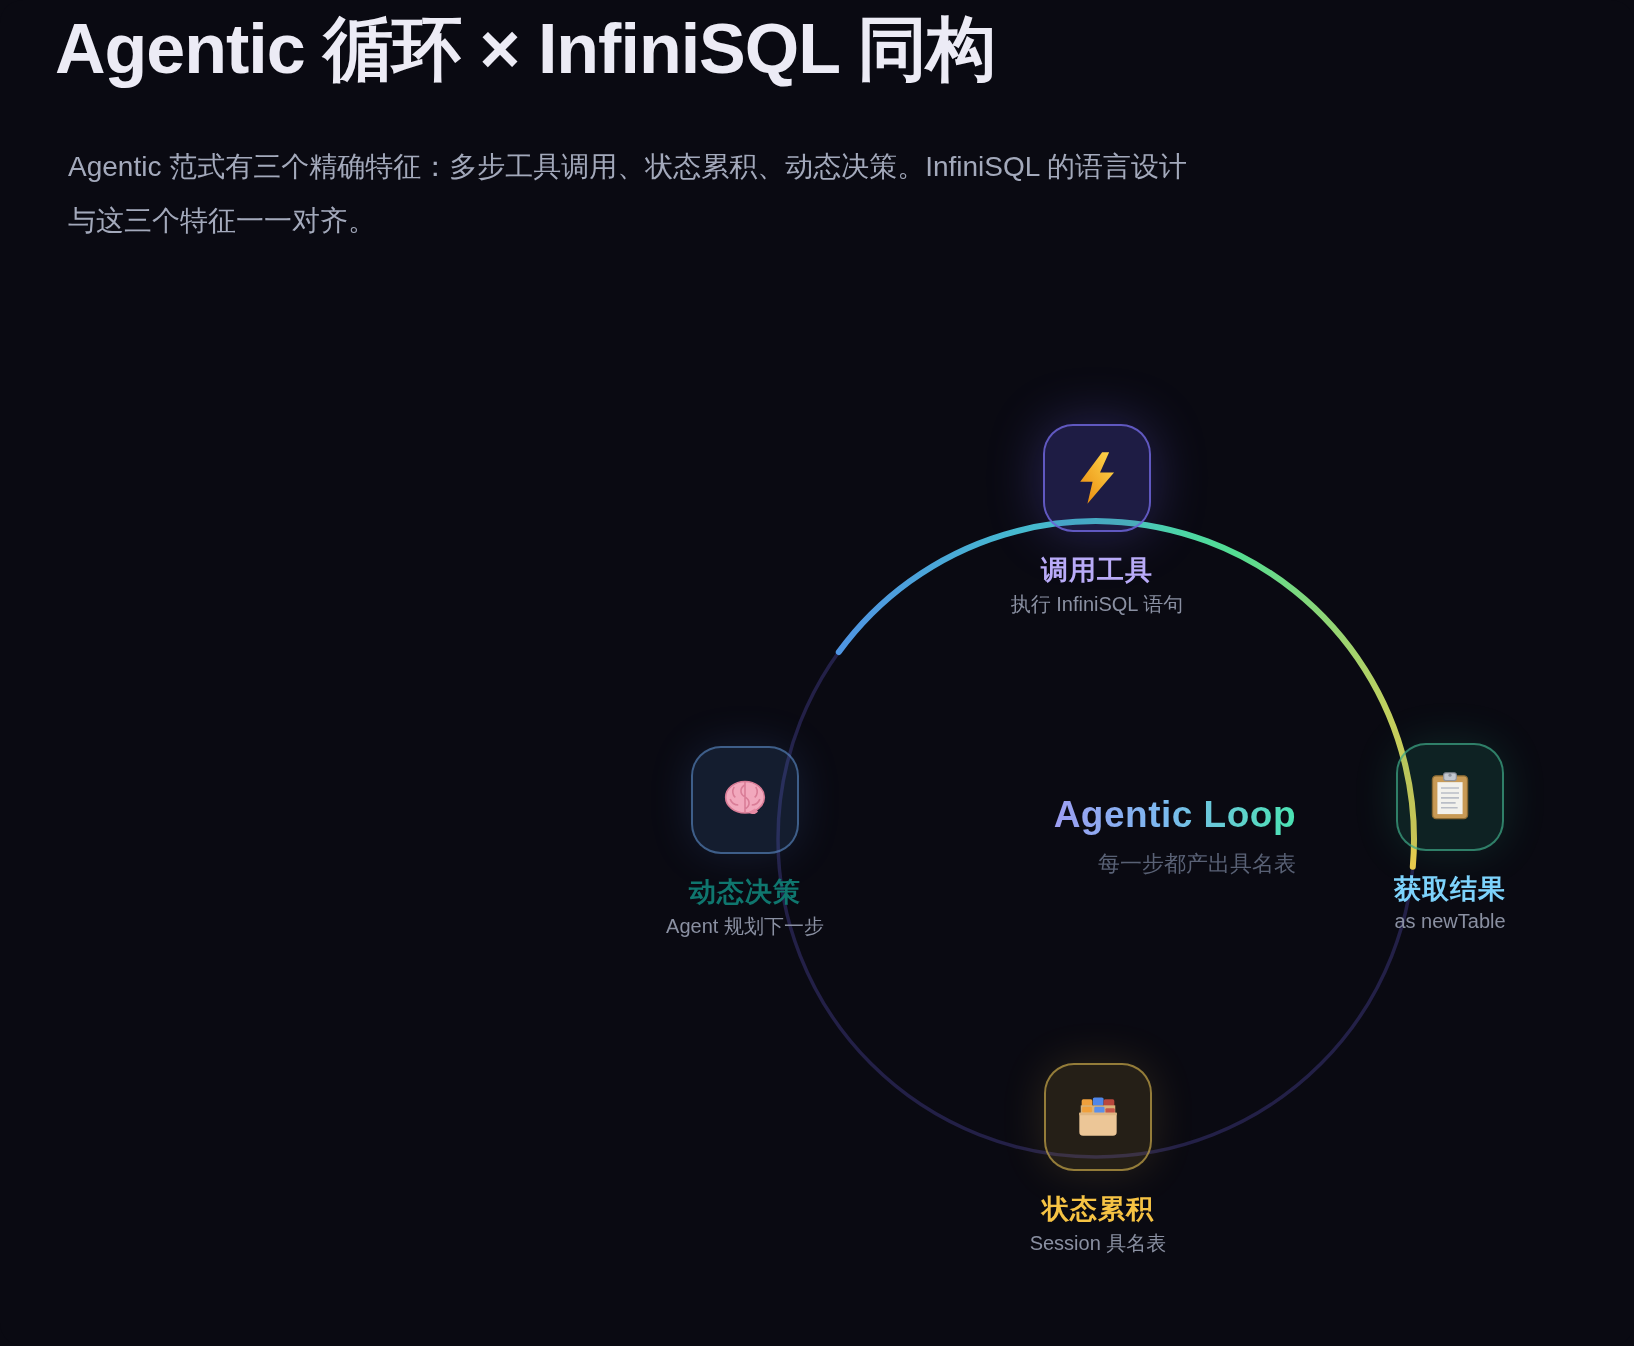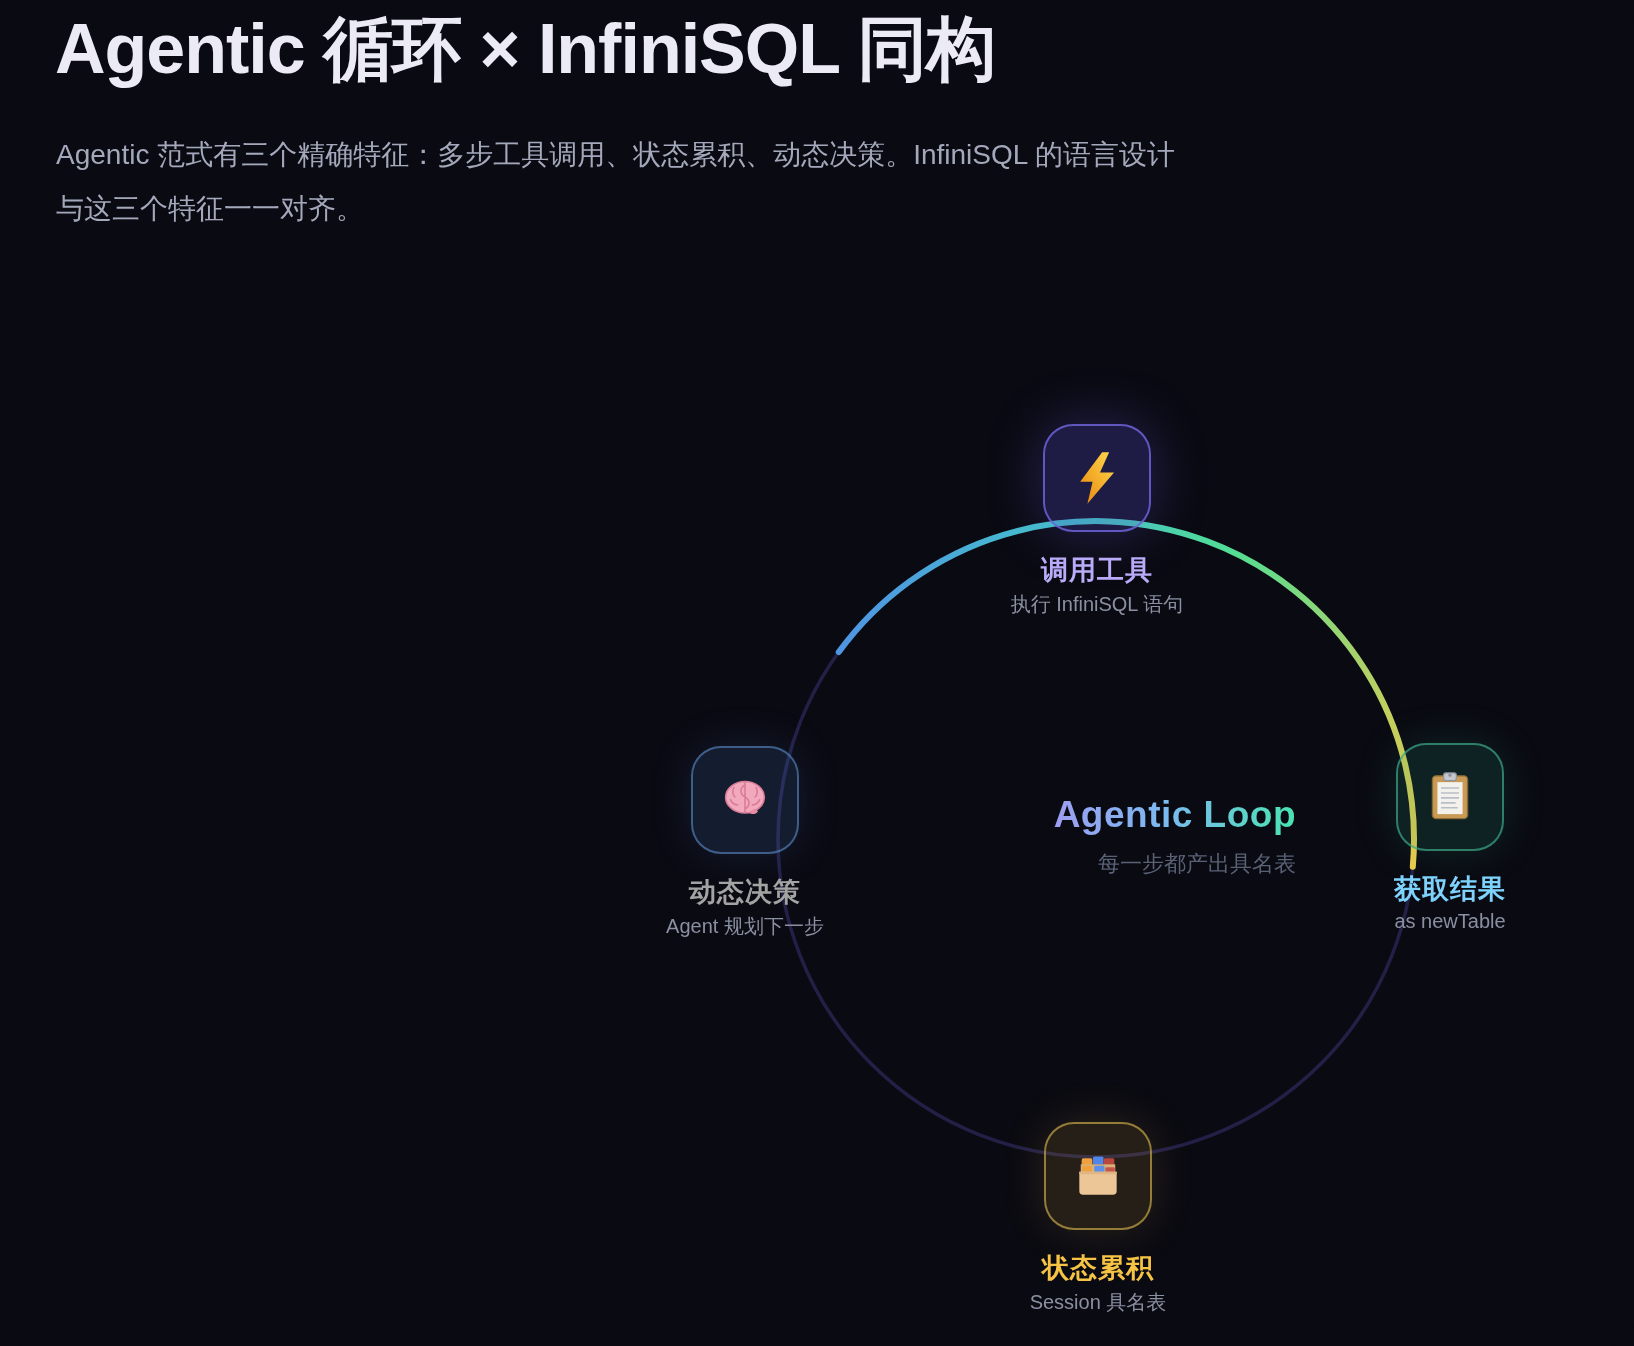--- a/index.html
+++ b/index.html
@@ -22,21 +22,21 @@
     font-size: 70px;
     line-height: 1.18;
     font-weight: 900;
     letter-spacing: -1px;
     color: #ecebf5;
   }
   .page-subtitle {
     position: absolute;
     left: 56px;
     top: 128px;
-    margin: 0;
+    margin: 12px;
     font-size: 28px;
     line-height: 54px;
     font-weight: 400;
     color: #a3a9bb;
   }
 
   
   .loop-svg {
     position: absolute;
     left: 0;
@@ -48,21 +48,21 @@
   .node {
     position: absolute;
     width: 260px;
     display: flex;
     flex-direction: column;
     align-items: center;
     text-align: center;
   }
   .node-top    { left: 967px;  top: 424px; }
   .node-right  { left: 1320px; top: 743px; }
-  .node-bottom { left: 968px;  top: 1122px; }
+  .node-bottom { left: 968px;  top: 1063px; }
   .node-left   { left: 615px;  top: 746px; }
 
   .icon-box {
     width: 104px;
     height: 104px;
     border-radius: 30px;
     display: flex;
     align-items: center;
     justify-content: center;
   }
@@ -90,21 +90,21 @@
   .node-label {
     margin-top: 20px;
     font-size: 27px;
     font-weight: 700;
     letter-spacing: 1px;
     text-align: right;
   }
   .c-purple { color: #b9abf8; }
   .c-teal   { color: #7dd3fc; }
   .c-amber  { color: #f6c344; }
-  .c-blue   { color: #a3a3a3; }
+  .c-blue   { color: #0f766e; }
 
   .node-sublabel {
     margin-top: 3px;
     font-size: 20px;
     color: #8a90a2;
   }
 
   
   .center-label {
     position: absolute;

